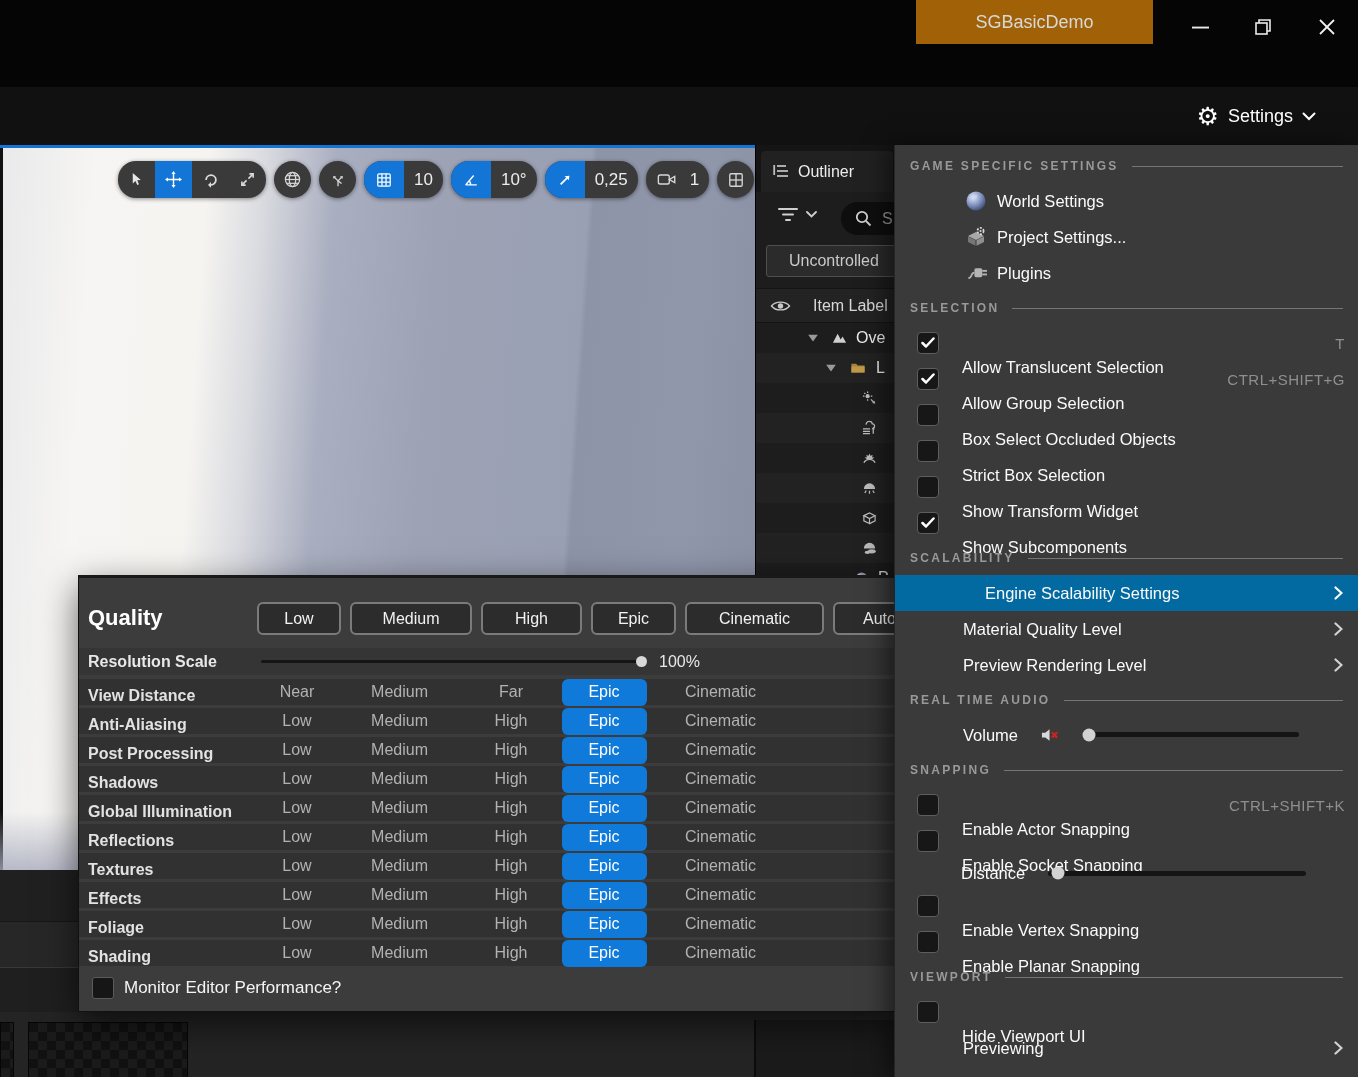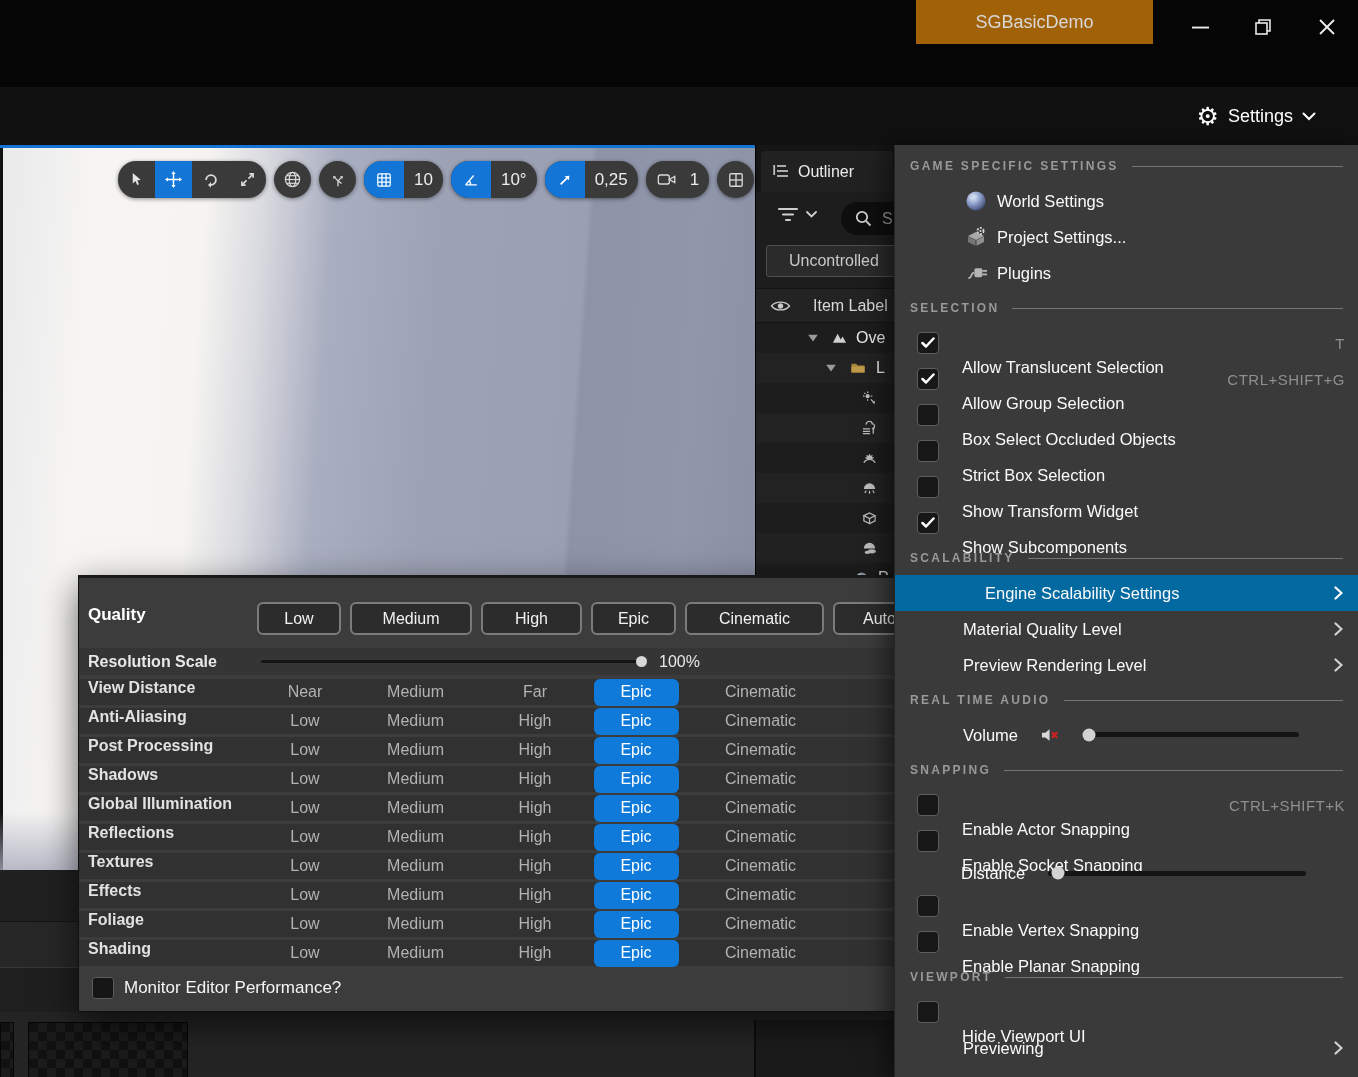--- a/index.html
+++ b/index.html
@@ -57,31 +57,31 @@
   .ol-colheader .eye{margin:0 0 0 14px;display:flex;}
   .ol-colheader .txt{margin-left:22px;}
   .ol-tree{position:absolute;left:0;top:178px;width:100%;}
   .ol-row{position:relative;height:30px;}
   .ol-row.alt{background:#222222;}
   .ol-row .abs{position:absolute;top:50%;transform:translateY(-50%);display:flex;}
   .ol-row .lab{color:#eaeaea;font-size:16px;}
   
   .quality-panel{position:absolute;left:78px;top:575px;width:817px;height:437px;background:#3c3c3c;
     border:1px solid #111;border-top:3px solid #191919;box-sizing:border-box;box-shadow:0 12px 34px rgba(0,0,0,.6);}
-  .qp-title{position:absolute;left:9px;top:27px;font-size:17px;font-weight:bold;color:#fff;}
+  .qp-title{position:absolute;left:9px;top:27px;font-size:22px;font-weight:bold;color:#fff;}
   .qp-presets{position:absolute;left:178px;top:24px;display:flex;gap:9px;}
   .q-preset{height:29px;border:2px solid #7b7b7b;border-radius:6px;background:#2c2c2c;color:#f2f2f2;
     font-size:16px;display:flex;align-items:center;justify-content:center;}
   .qp-res{position:absolute;left:0;top:70px;width:100%;height:27px;background:#353535;display:flex;align-items:center;}
   .qp-res .rlab{padding-left:9px;font-size:16px;font-weight:bold;color:#e8e8e8;}
   .qp-res .track{position:absolute;left:182px;top:12px;width:385px;height:3px;background:#151515;border-radius:2px;}
   .qp-res .knob{position:absolute;left:557px;top:8px;width:11px;height:11px;border-radius:50%;background:#d8d8d8;}
   .qp-res .rval{position:absolute;left:580px;font-size:16px;color:#e8e8e8;}
   .qp-rows{position:absolute;left:0;top:101px;width:100%;}
-  .q-row{display:flex;height:26px;margin-bottom:3px;background:#313131;align-items:flex-start;gap:8px;}
+  .q-row{display:flex;height:26px;margin-bottom:3px;background:#313131;align-items:flex-end;}
   .q-row .qlab{width:178px;padding-left:9px;font-size:16px;font-weight:bold;color:#e2e2e2;box-sizing:border-box;}
   .q-cell{display:flex;align-items:center;justify-content:center;font-size:16px;color:#b2b2b2;height:100%;}
   .q-sel{width:calc(100% - 3px);height:27px;background:#0f7ad9;border-radius:6px;color:#fff;
     display:flex;align-items:center;justify-content:center;font-size:16px;}
   .qp-monitor{position:absolute;left:13px;top:397px;height:26px;display:flex;align-items:center;text-align:center;}
   .qp-monitor .box{width:20px;height:20px;background:#161616;border:1px solid #5a5a5a;border-radius:3px;}
   .qp-monitor .mlab{margin-left:10px;font-size:17px;color:#f4f4f4;}
   
   .settings-menu{position:absolute;left:894px;top:145px;width:464px;height:932px;background:#3a3a3a;
     border-left:1px solid #262626;box-shadow:-8px 0 22px rgba(0,0,0,.5);padding-top:4px;box-sizing:border-box;}

